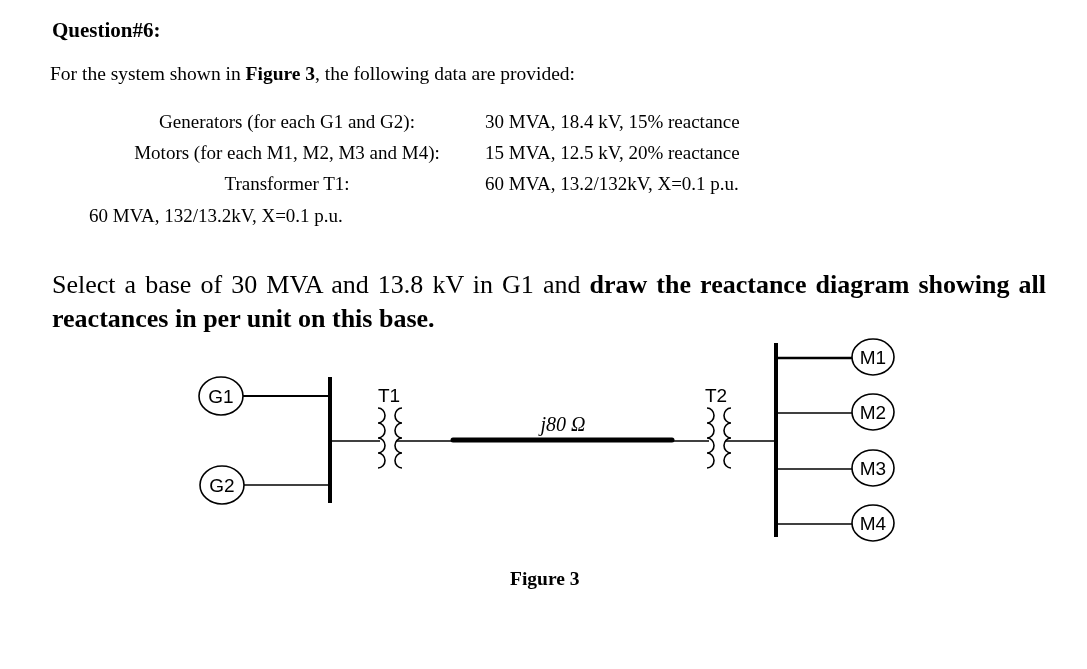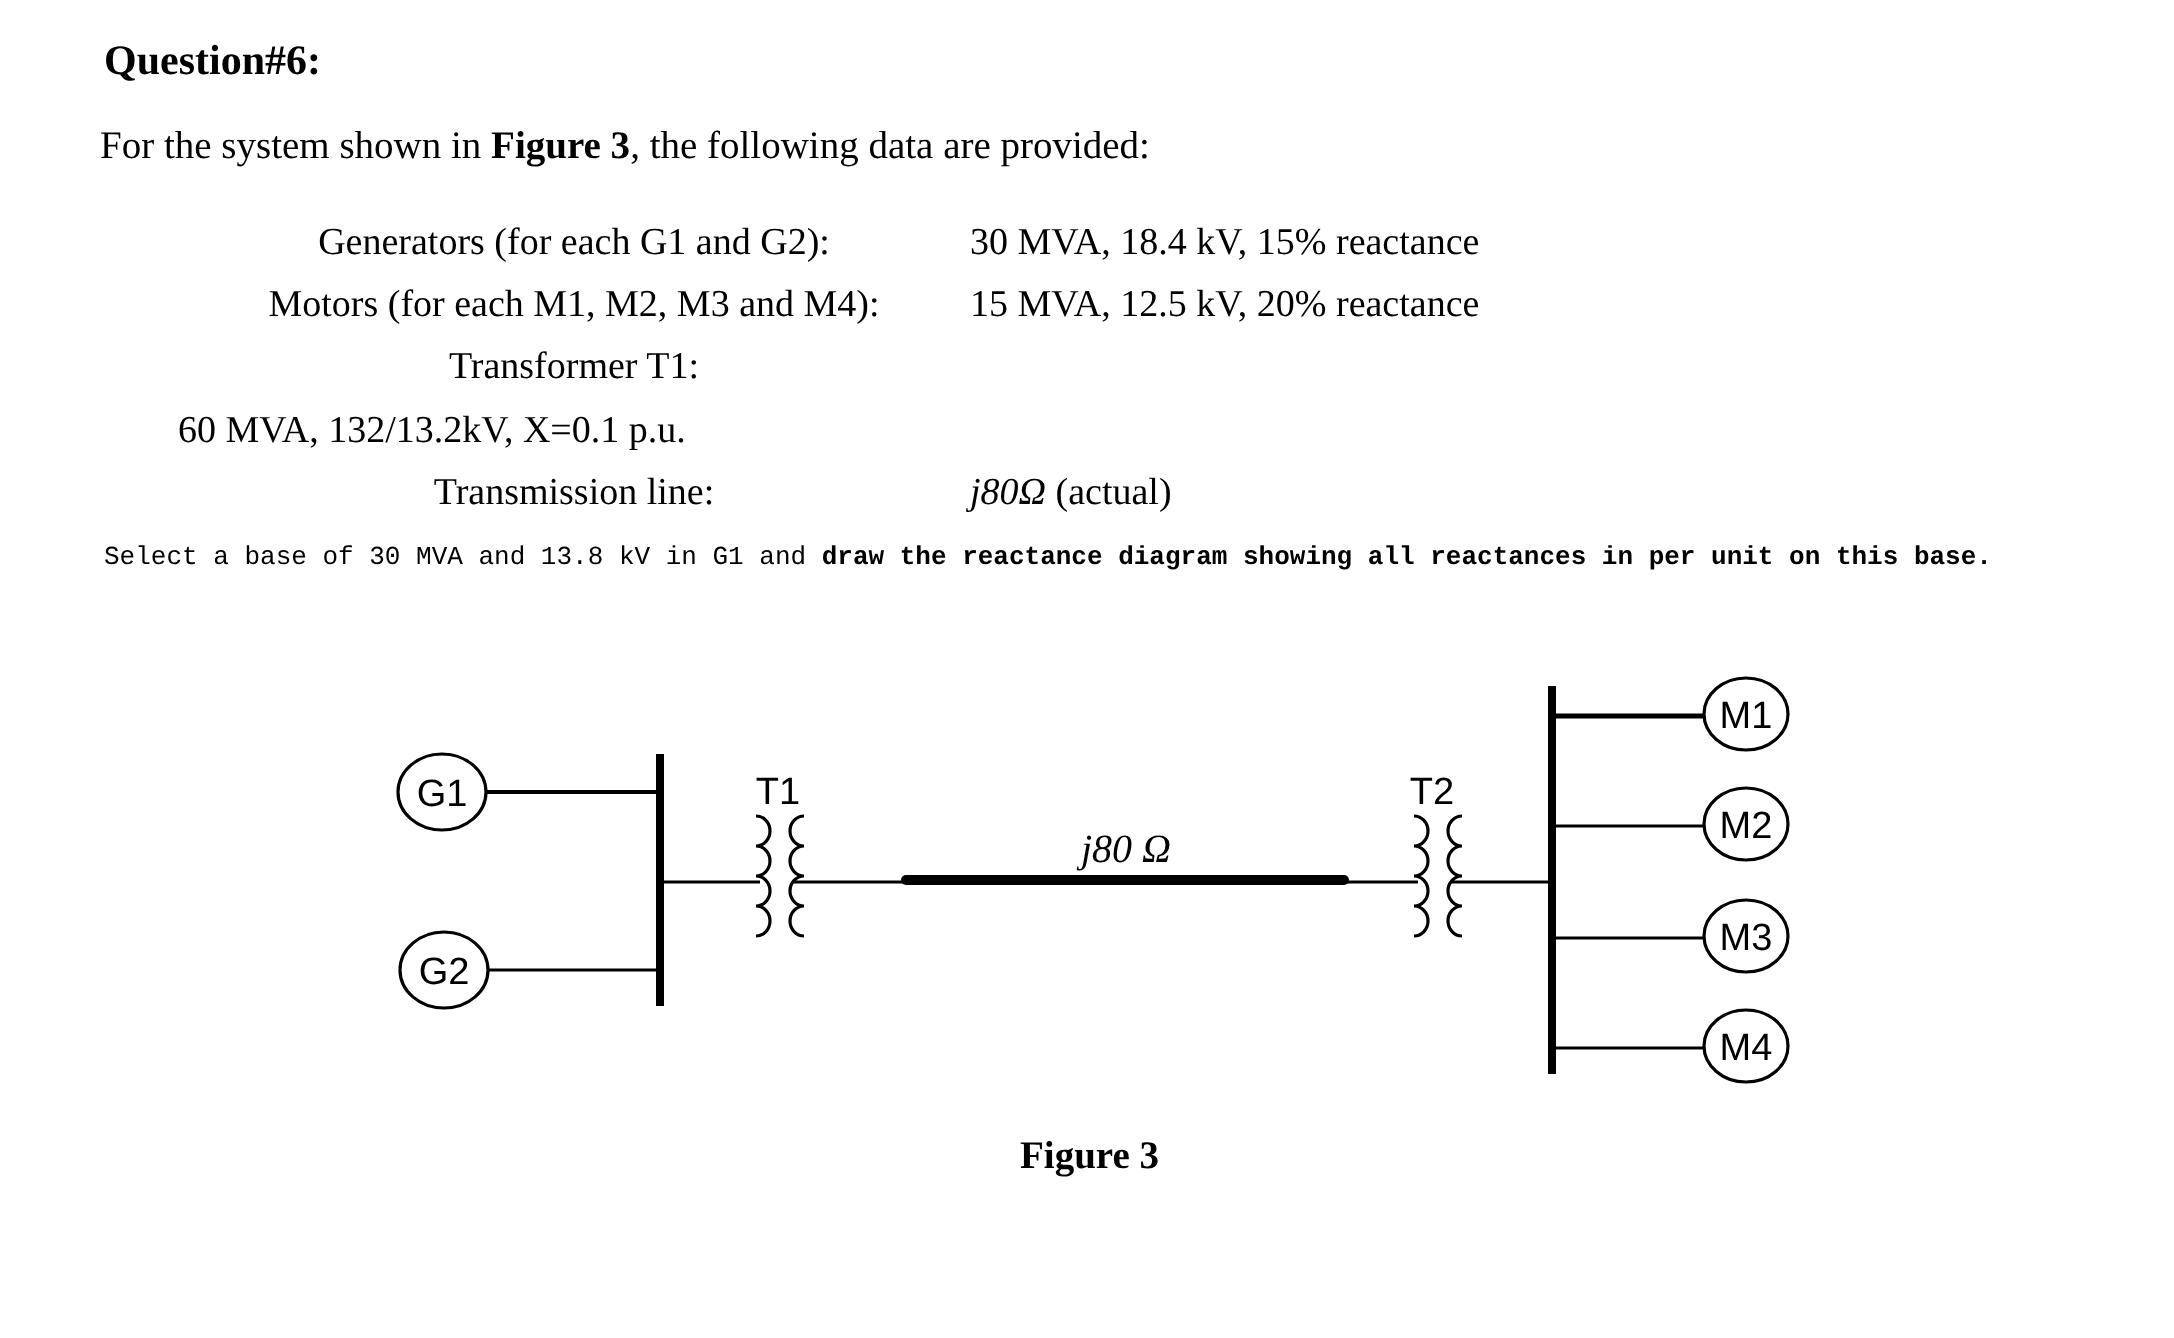--- a/index.html
+++ b/index.html
@@ -18,23 +18,22 @@
   .intro b { font-weight: bold; }
   .data-table {
     position: absolute; left: 89px; top: 106px;
     font-size: 19px; line-height: 31.2px;
   }
   .data-row { display: flex; height: 31.2px; white-space: nowrap; text-align: center; }
   .data-row .lbl { width: 396px; }
   .data-row .val .it { font-style: italic; }
   .task {
     position: absolute; left: 52px; top: 268px; width: 994px;
-    font-size: 13px; line-height: 22px; text-align: justify;
+    font-size: 26px; line-height: 34px; text-align: justify;
     text-align-last: left;
-    font-family: Liberation Mono, monospace;
   }
   .task b { font-weight: bold; }
   svg.diagram { position: absolute; left: 0; top: 0; }
   .caption {
     position: absolute; left: 510px; top: 568px;
     font-size: 19.5px; font-weight: bold;
   }
 </style>
 </head>
 <body>
@@ -47,27 +46,24 @@
   <div class="data-row">
     <span class="lbl">Generators (for each G1 and G2):</span>
     <span class="val">30 MVA, 18.4 kV, 15% reactance</span>
   </div>
   <div class="data-row">
     <span class="lbl">Motors (for each M1, M2, M3 and M4):</span>
     <span class="val">15 MVA, 12.5 kV, 20% reactance</span>
   </div>
   <div class="data-row">
     <span class="lbl">Transformer T1:</span>
+    <span class="val">60 MVA, 13.2/132kV, X=0.1 p.u.</span>
   </div>
   <div class="data-row">
     <span class="val">60 MVA, 132/13.2kV, X=0.1 p.u.</span>
-  </div>
-  <div class="data-row">
-    <span class="lbl">Transmission line:</span>
-    <span class="val"><span class="it">j80Ω</span><span> (actual)</span></span>
   </div>
 </div>
 
 <div class="task"><span>Select a base of 30 MVA and 13.8 kV in G1 and </span><b>draw the reactance diagram showing all reactances in per unit on this base.</b></div>
 
 <svg class="diagram" width="1087" height="669" font-family="Liberation Sans, DejaVu Sans, sans-serif">
 
   <g>
     <ellipse cx="221" cy="396" rx="22" ry="19" fill="#fff" stroke="#000" stroke-width="1.6"></ellipse>
     <text x="221" y="403" font-size="19" text-anchor="middle">G1</text>

